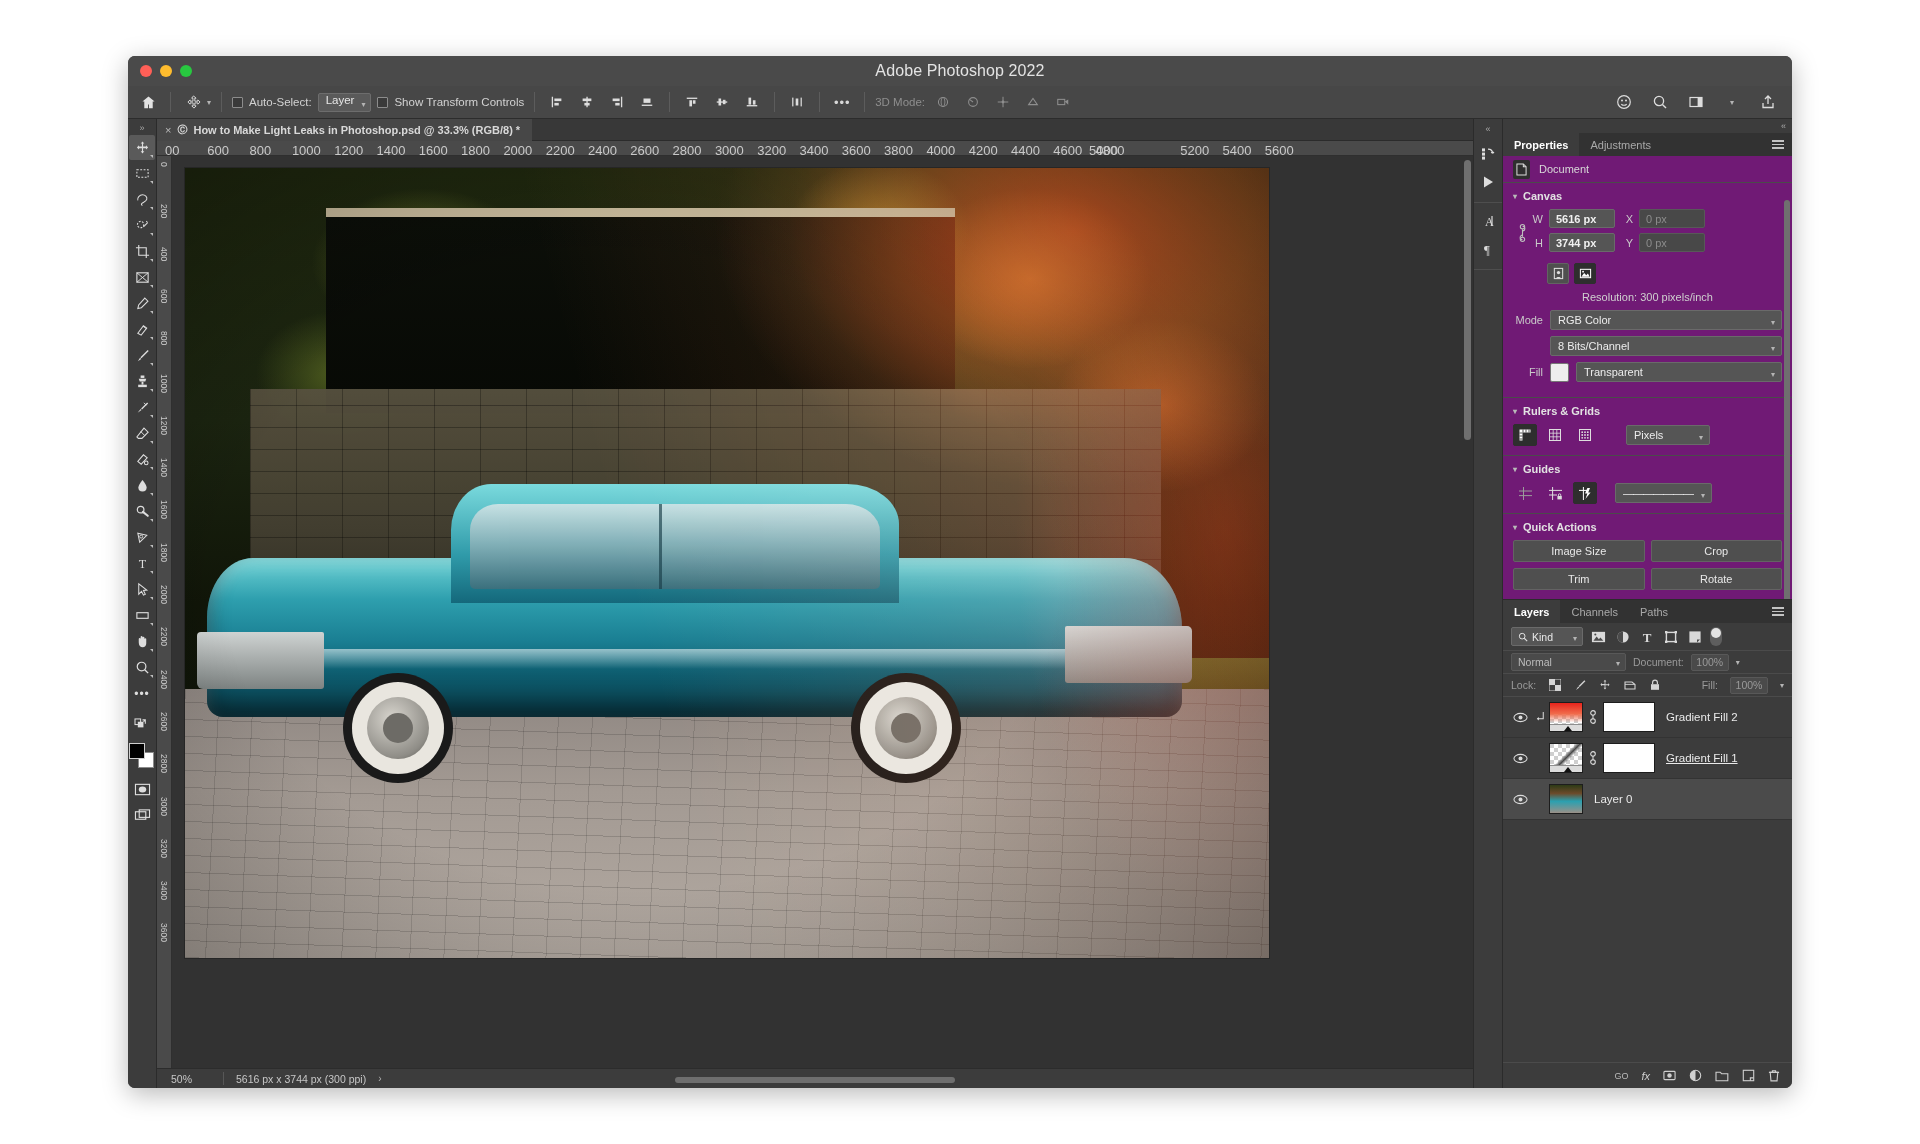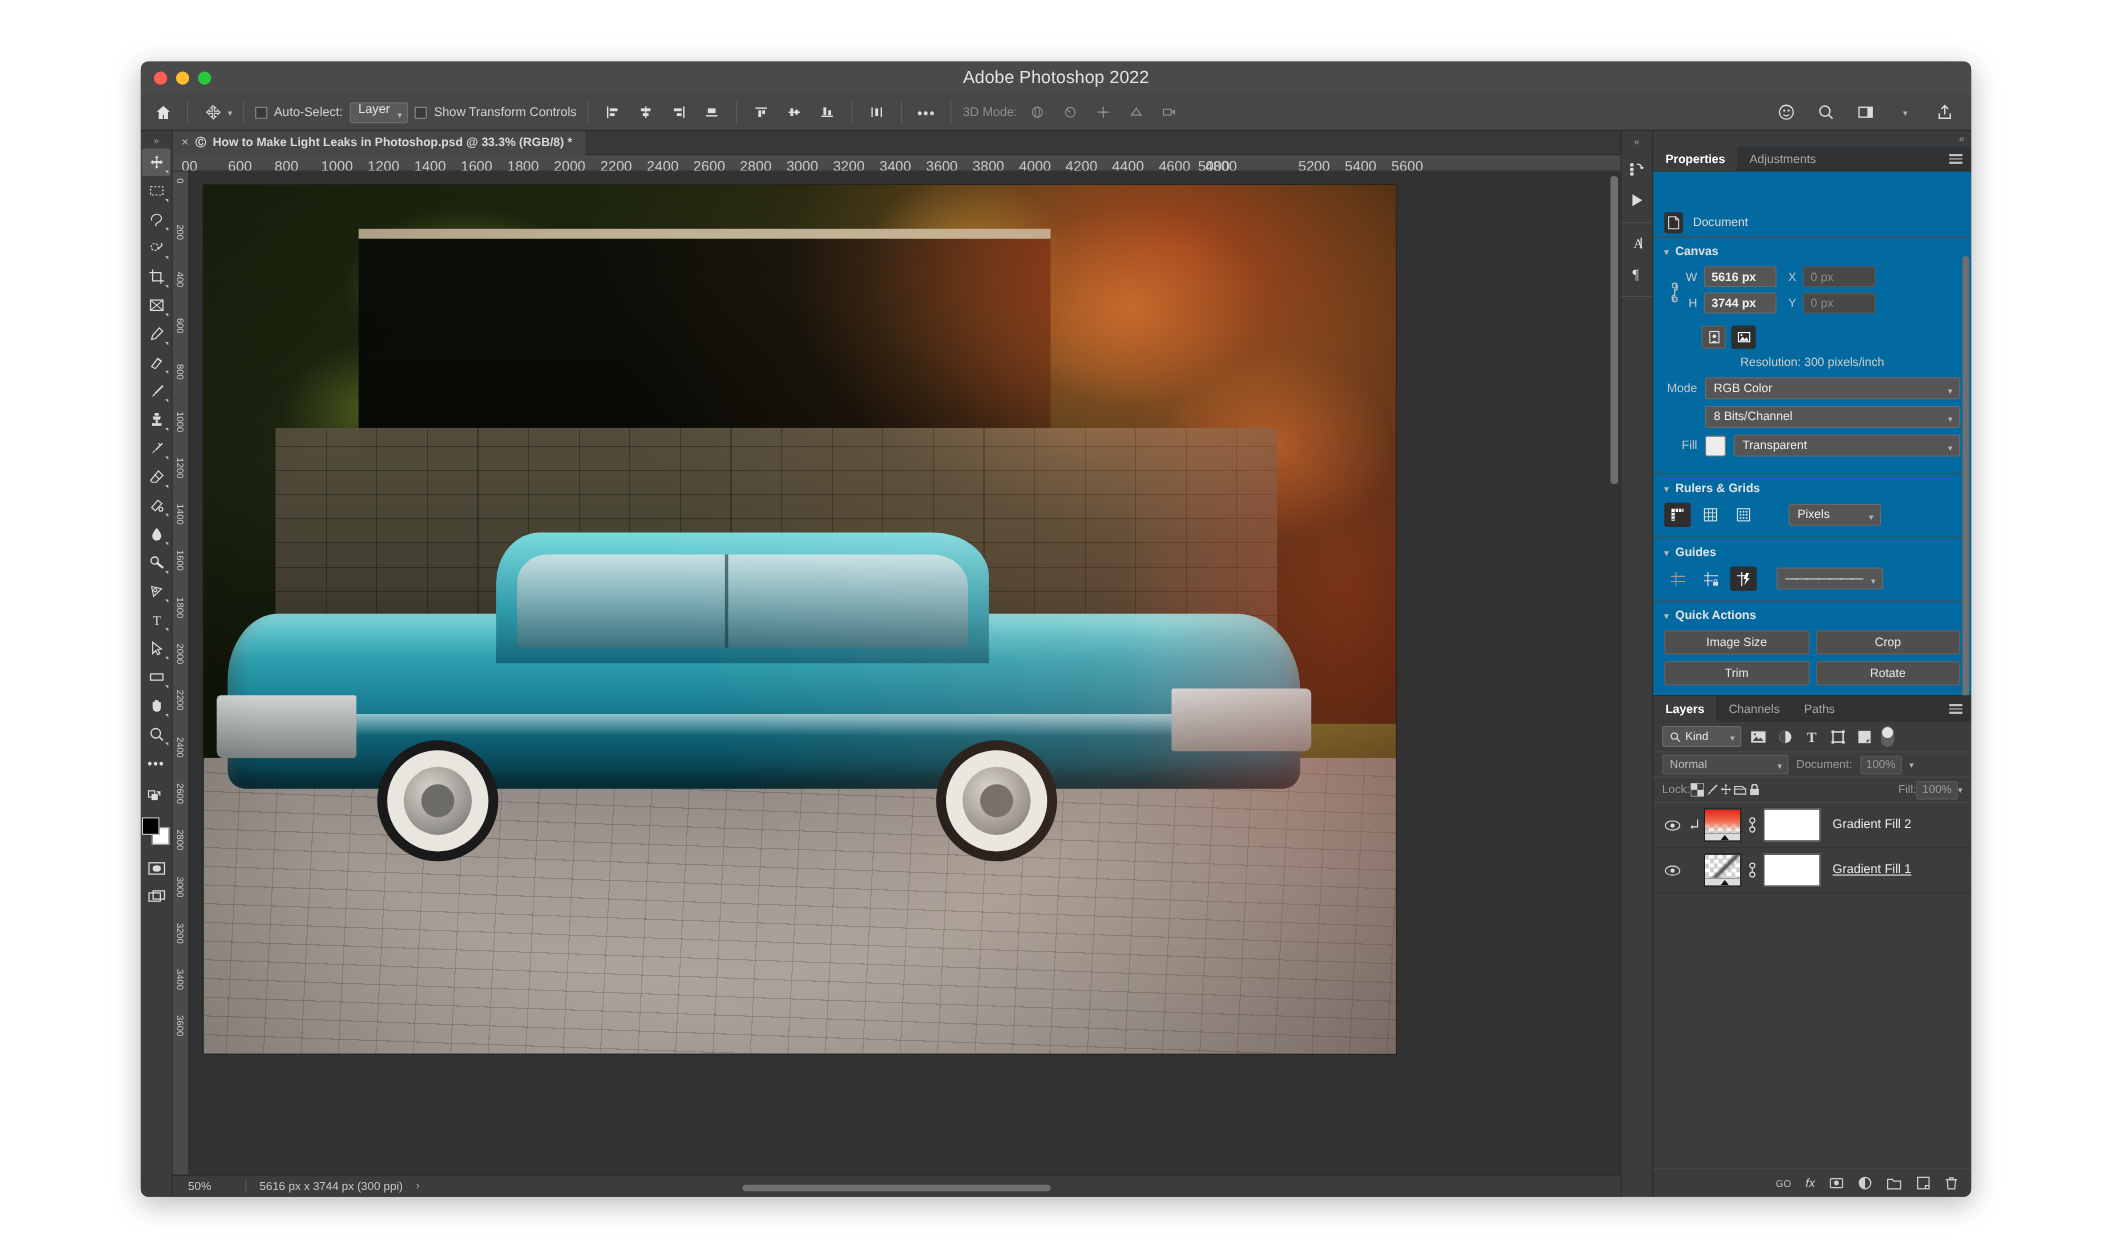--- a/index.html
+++ b/index.html
@@ -205,21 +205,21 @@
   .rail-grp{ width:100%; display:flex; flex-direction:column; align-items:center;
              padding:5px 0; border-bottom:1px solid #4e4e4e; }
   .rail-ic{ width:25px; height:25px; display:flex; align-items:center; justify-content:center;
             color:#dcdcdc; margin-bottom:3px; }
 
   
   .panels{ width:290px; background:#3c3c3c; display:flex; flex-direction:column;
            border-left:1px solid #2b2b2b; flex:0 0 auto; }
   .panel-collapse{ height:14px; color:#a8a8a8; font-size:9px; display:flex;
                    align-items:center; justify-content:flex-end; padding-right:6px; background:#3c3c3c;}
-  .panel{ background:#0369a1; display:flex; flex-direction:column;gap:33px; }
+  .panel{ background:#701a75; display:flex; flex-direction:column; }
   .panel-tabs{ height:23px; background:#323232; display:flex; align-items:stretch;
                position:relative; flex:0 0 auto; }
   .ptab{ padding:0 11px; display:flex; align-items:center; font-size:11px;
          color:#a9a9a9; }
   .ptab.active{ background:#3c3c3c; color:#ffffff; font-weight:bold; }
   .pmenu{ margin-left:auto; display:flex; align-items:center; padding-right:8px; color:#c4c4c4; }
   .hamb{ width:12px; }
   .hamb span{ display:block; height:1.5px; background:#c4c4c4; margin:2px 0; }
 
   .prop-body{ flex:1 1 auto; overflow:hidden; position:relative; }
@@ -274,21 +274,21 @@
     border-radius:50%; background:#e3e3e3; }
   .blend-row{ height:23px; display:flex; align-items:center; gap:7px; padding:0 8px;
               border-top:1px solid #4b4b4b; color:#9a9a9a; font-size:10.5px; }
   .blend-sel{ flex:0 0 115px; background:#4a4a4a; border:1px solid #585858; border-radius:2px;
               height:18px; display:flex; align-items:center; padding:0 16px 0 6px;
               color:#bcbcbc; font-size:10.5px; position:relative; }
   .blend-sel .chev{ position:absolute; right:5px; top:5px; }
   .op-val{ background:#4a4a4a; border:1px solid #585858; border-radius:2px; height:17px;
            width:38px; display:flex; align-items:center; justify-content:center;
            color:#9a9a9a; font-size:10.5px; }
-  .lock-row{ height:23px; display:flex; align-items:center; gap:0; padding:0 8px;
+  .lock-row{ height:23px; display:flex; align-items:center; gap:12px; padding:0 8px;
              border-top:1px solid #4b4b4b; color:#9a9a9a; font-size:10.5px; }
   .lock-ic{ width:13px; height:13px; display:flex; align-items:center; justify-content:center;
             color:#d3d3d3; }
 
   .layer-list{ flex:1 1 auto; overflow:hidden; border-top:1px solid #4b4b4b; }
   .layer-row{ height:41px; display:flex; align-items:center; gap:0;
               border-bottom:1px solid #333; padding:0 6px; }
   .layer-row.sel{ background:#4b4b4b; }
   .eye{ width:22px; display:flex; align-items:center; justify-content:center; color:#dcdcdc; }
   .clipmark{ width:18px; display:flex; align-items:center; justify-content:center;
@@ -1110,20 +1110,31 @@
               <svg width="10" height="16" viewBox="0 0 11 18">
                     <circle cx="5.5" cy="4.4" r="2.6" fill="none" stroke="#dcdcdc" stroke-width="1.2"></circle>
                     <circle cx="5.5" cy="13.6" r="2.6" fill="none" stroke="#dcdcdc" stroke-width="1.2"></circle>
                     <path d="M5.5 6.6v4.8" stroke="#dcdcdc" stroke-width="1.2"></path>
                   </svg>
             </div>
             <div class="maskthumb"></div>
             <div class="layer-name u">Gradient Fill 1</div>
           </div>
 
+          <div class="layer-row sel">
+            <div class="eye">
+              <svg width="15" height="11" viewBox="0 0 16 11">
+                    <ellipse cx="8" cy="5.5" rx="7" ry="4.4" fill="none" stroke="#dcdcdc" stroke-width="1.1"></ellipse>
+                    <circle cx="8" cy="5.5" r="2.1" fill="#dcdcdc"></circle>
+                  </svg>
+            </div>
+            <div class="clipmark"></div>
+            <div class="thumb photo-th"></div>
+            <div class="layer-name">Layer 0</div>
+          </div>
         </div>
 
         <div class="layer-foot">
           <div class="foot-ic">
                 <span style="font-size:9px;color:#b9b9b9;">GO</span>
               </div>
           <div class="foot-ic">
                 <span style="font-size:11px;font-style:italic;color:#cfcfcf;">fx</span>
               </div>
           <div class="foot-ic">

